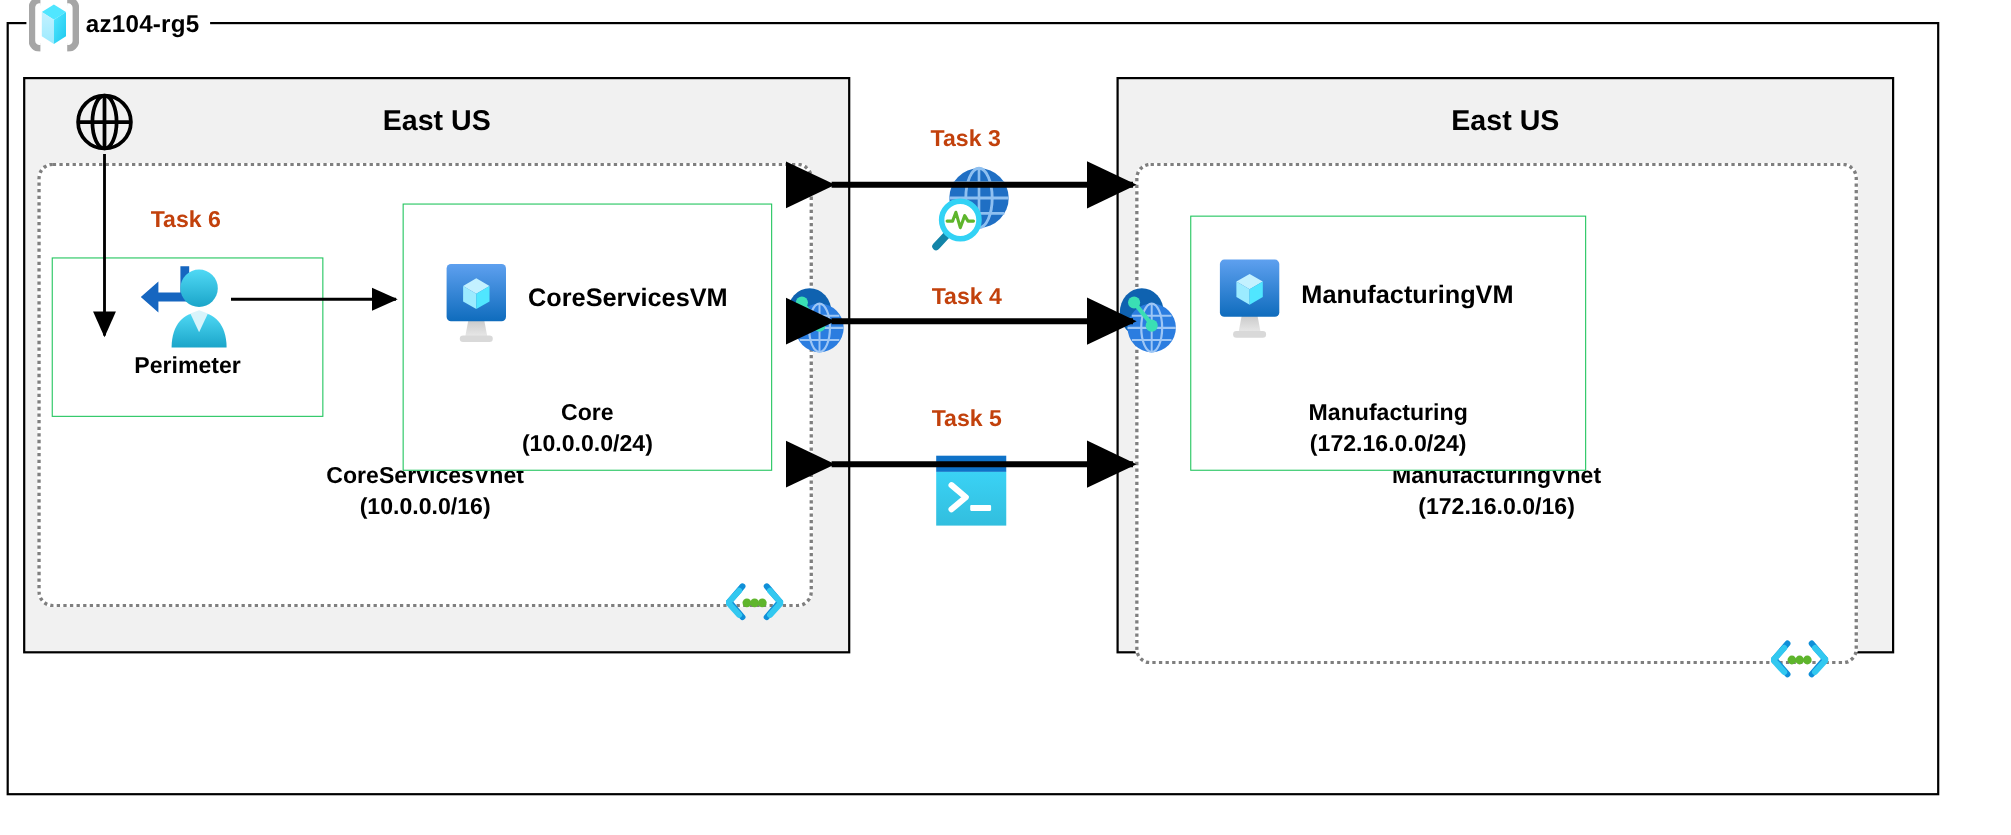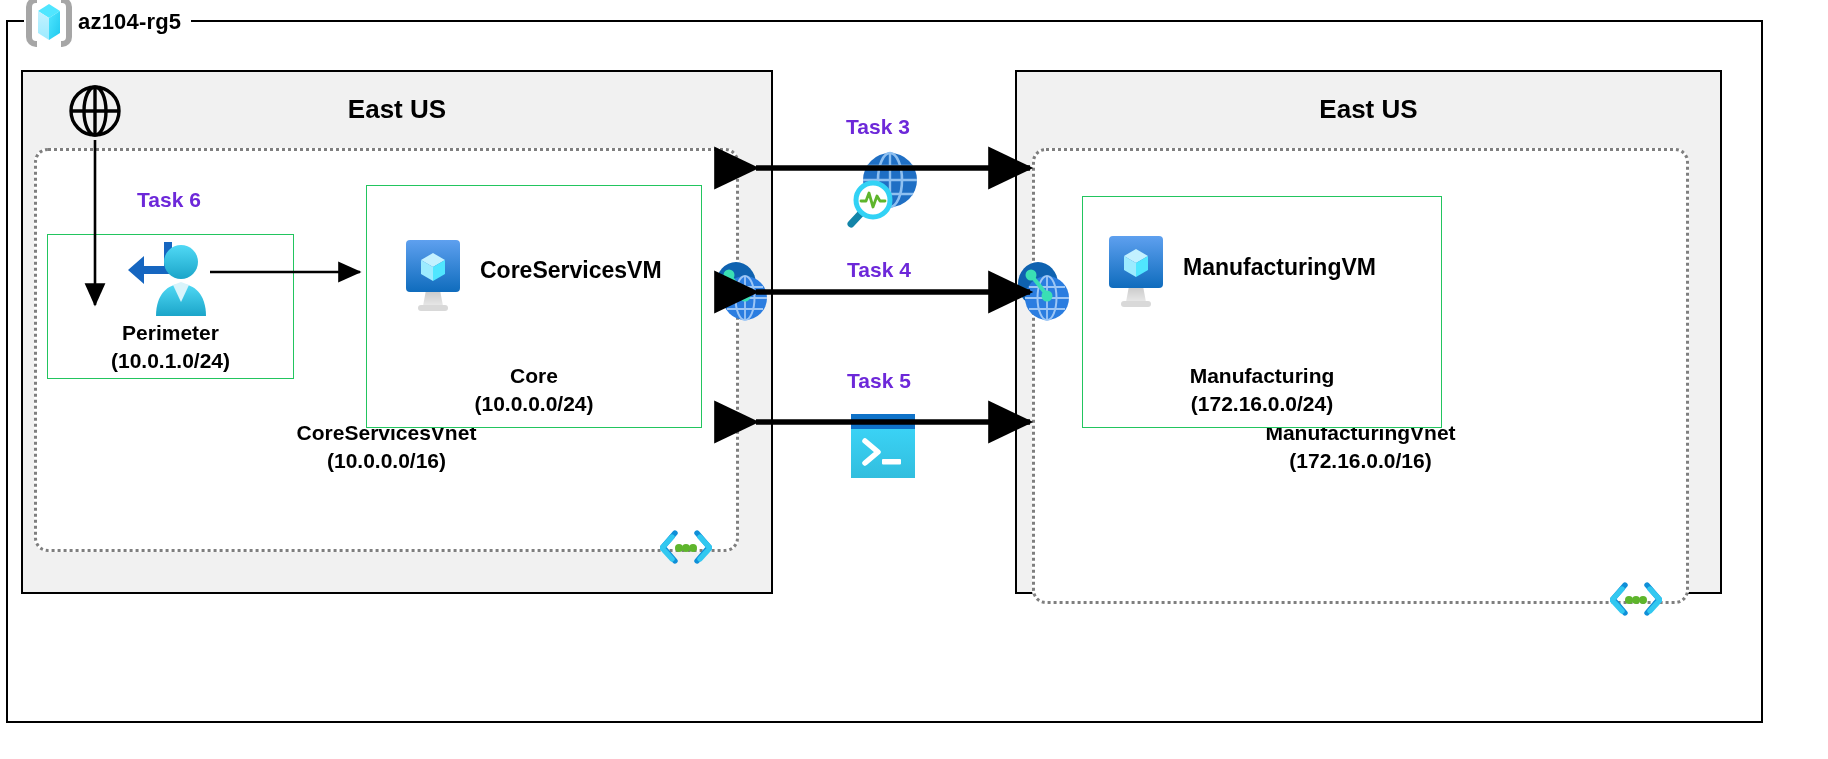--- a/index.html
+++ b/index.html
@@ -47,21 +47,21 @@
   #subnet-perimeter{left:47px;top:234px;width:247px;height:145px;}
   #subnet-core{left:366px;top:185px;width:336px;height:243px;}
   #subnet-manufacturing{left:1082px;top:196px;width:360px;height:232px;}
 
   .subnet-caption{position:absolute;left:0;right:0;text-align:center;font-size:21px;font-weight:bold;color:#000;line-height:1.34;}
   #subnet-perimeter .subnet-caption{top:84px;}
   #subnet-core .subnet-caption{top:176px;}
   #subnet-manufacturing .subnet-caption{top:165px;}
 
   
-  .task-label{position:absolute;font-size:21px;font-weight:bold;color:#6d28d9;white-space:nowrap;}
+  .task-label{position:absolute;font-size:21px;font-weight:bold;color:#c2410c;white-space:nowrap;}
   #task6-label{left:137px;top:188px;}
   #task1-label{left:378px;top:189px;}
   #task2-label{left:1339px;top:201px;}
   #task3-label{left:846px;top:115px;}
   #task4-label{left:847px;top:258px;}
   #task5-label{left:847px;top:369px;}
 
   
   .res-name{position:absolute;font-size:23px;font-weight:bold;color:#000;white-space:nowrap;}
   #coreservicesvm-name{left:480px;top:257px;}
@@ -151,21 +151,20 @@
         <circle cx="33" cy="23" r="4" fill="#5eb52c"></circle>
       </svg>
     </span>
   </div>
 
   <div class="task-label" id="task6-label">Task 6</div>
 
   <div class="subnet" id="subnet-perimeter">
     <div class="subnet-caption">
       <div>Perimeter</div>
-      <div>(10.0.1.0/24)</div>
     </div>
   </div>
 
   <span id="bastion-icon">
     <svg width="88" height="78" viewBox="0 0 88 78">
       <defs>
         <linearGradient id="bperson" x1="0" y1="0" x2="0" y2="1">
           <stop offset="0" stop-color="#50d9f5"></stop>
             <stop offset="1" stop-color="#1ba5c9"></stop>
         </linearGradient>

